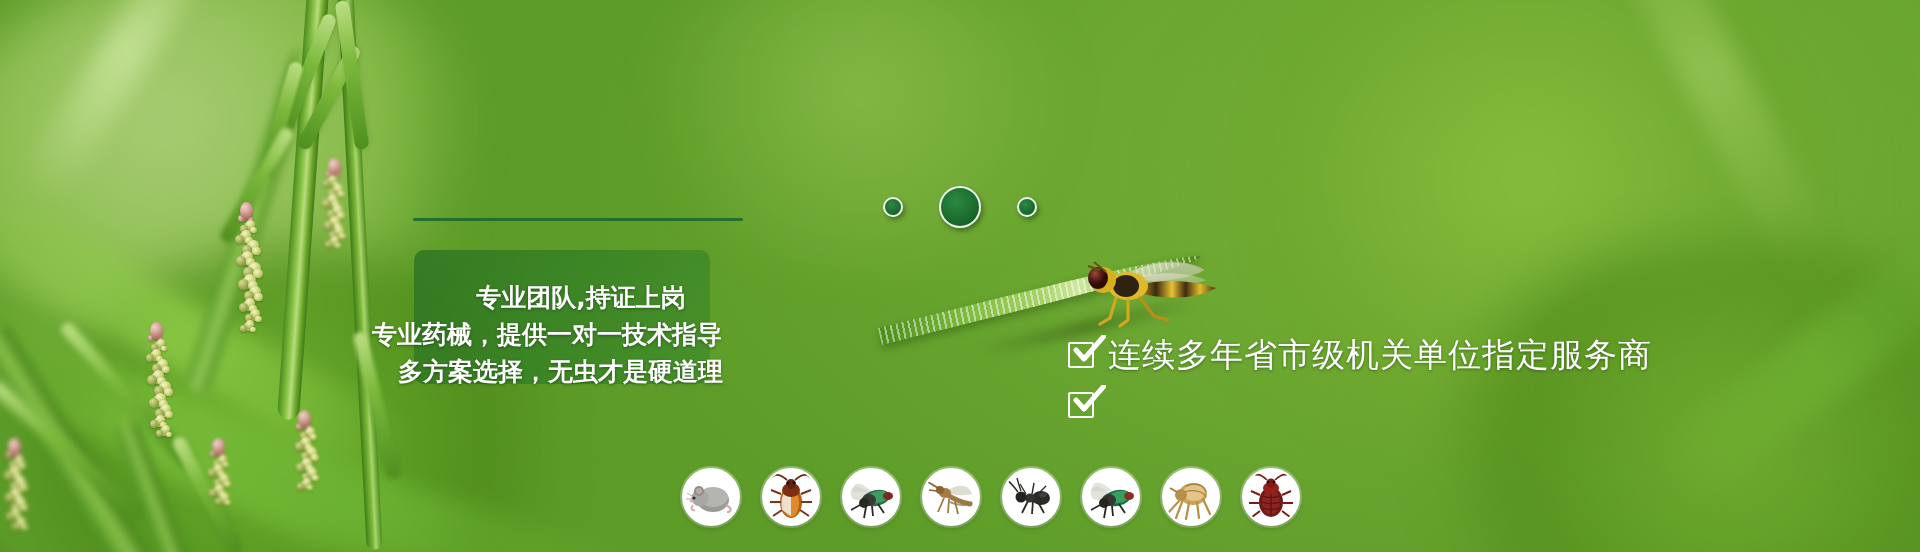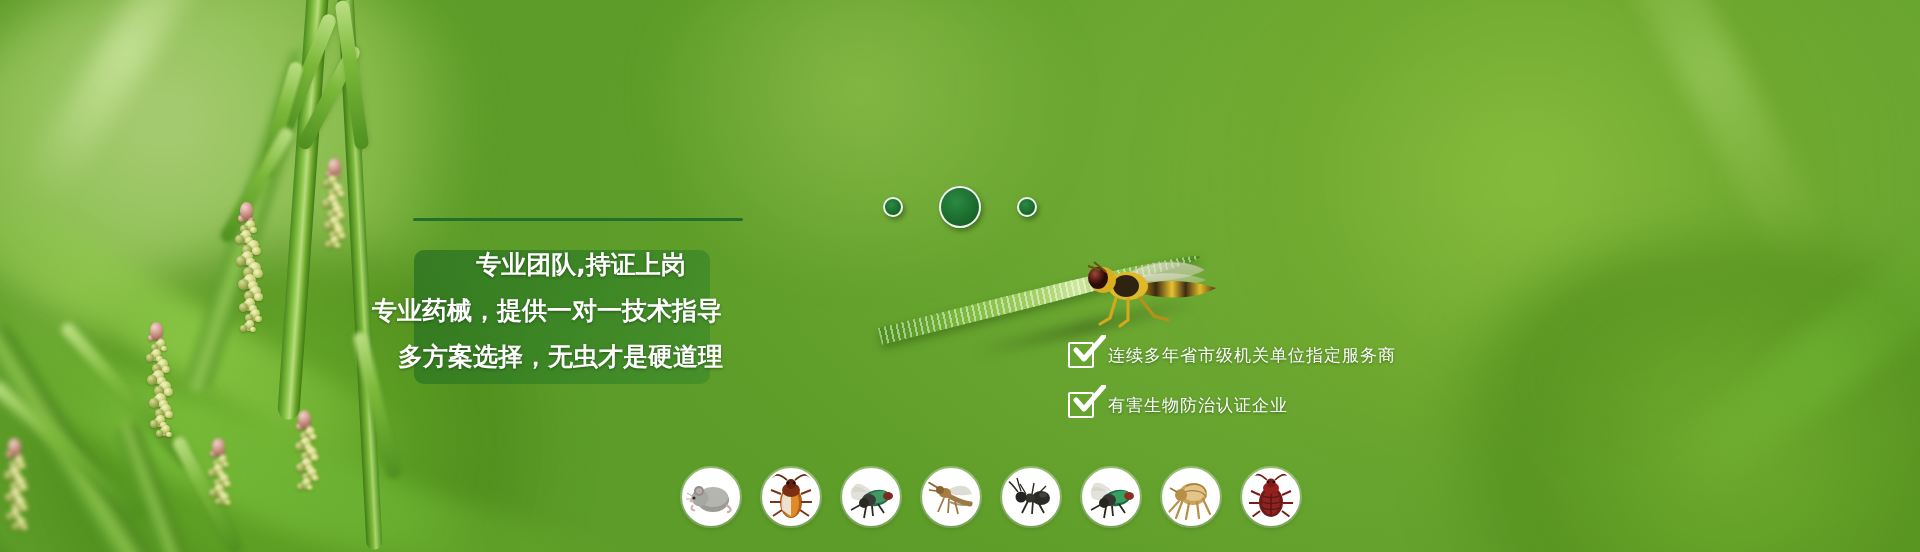--- a/index.html
+++ b/index.html
@@ -141,21 +141,21 @@
 
   
   .panel {
     position:absolute; left:414px; top:250px; width:296px; height:134px;
     border-radius:10px 10px 10px 10px;
     background:linear-gradient(120deg, rgba(42,112,34,.76) 0%, rgba(48,124,36,.72) 45%, rgba(58,138,42,.62) 100%);
     backdrop-filter:blur(1px);
   }
   .panel-lines {
     position:absolute; left:414px; top:248px; width:310px; height:140px;
-    display:flex; flex-direction:column; justify-content:flex-start; gap:13px;
+    display:flex; flex-direction:column; justify-content:flex-end; gap:4px;
   }
   .pline {
     color:#ffffff; font-weight:bold; white-space:nowrap;
     text-shadow:0 1px 3px rgba(15,45,10,.55);
     font-family:"DejaVu Sans","Liberation Sans",sans-serif;
   }
   .pline.l1 { font-size:25px; letter-spacing:0px; text-align:center; padding-left:24px; }
   .pline.l2 { font-size:25px; letter-spacing:0px; text-align:center; padding-left:6px;
               transform:translateX(-22px); }
   .pline.l3 { font-size:25px; letter-spacing:0px; text-align:center;
@@ -172,21 +172,21 @@
   .checklist { position:absolute; left:1068px; top:330px; }
   .check-row { display:flex; align-items:center; height:50px; }
   .check-box {
     position:relative; width:26px; height:26px; flex:0 0 26px;
     border:2px solid #ffffff; border-radius:2px; margin-right:14px;
   }
   .check-mark {
     position:absolute; left:2px; top:-9px; width:34px; height:30px;
   }
   .check-text {
-    color:#ffffff; font-size:17px; font-weight:normal; white-space:nowrap;
+    color:#ffffff; font-size:33px; font-weight:normal; white-space:nowrap;
     letter-spacing:1px;
     text-shadow:0 1px 3px rgba(15,45,10,.5);
     font-family:"DejaVu Sans","Liberation Sans",sans-serif;
   }
 
   
   .pests { position:absolute; left:682px; top:468px; display:flex; gap:22px; }
   .pest {
     width:58px; height:58px; border-radius:50%;
     background:#ffffff;
@@ -525,21 +525,20 @@
         </svg>
       </span>
       <span class="check-text">连续多年省市级机关单位指定服务商</span>
     </div>
     <div class="check-row">
       <span class="check-box">
         <svg class="check-mark" viewBox="0 0 34 30">
           <path d="M4 15 L12 24 L32 1" fill="none" stroke="#ffffff" stroke-width="5" stroke-linecap="round" stroke-linejoin="round"></path>
         </svg>
       </span>
-      <span class="check-text">有害生物防治认证企业</span>
     </div>
   </div>
 
   <div class="pests">
 
     <div class="pest">
       <svg viewBox="0 0 50 50">
         <ellipse cx="27" cy="28" rx="16" ry="12" fill="#9a9a96"></ellipse>
         <ellipse cx="27" cy="25" rx="15" ry="10" fill="#b5b5b0"></ellipse>
         <circle cx="14" cy="26" r="8.5" fill="#a8a8a3"></circle>

